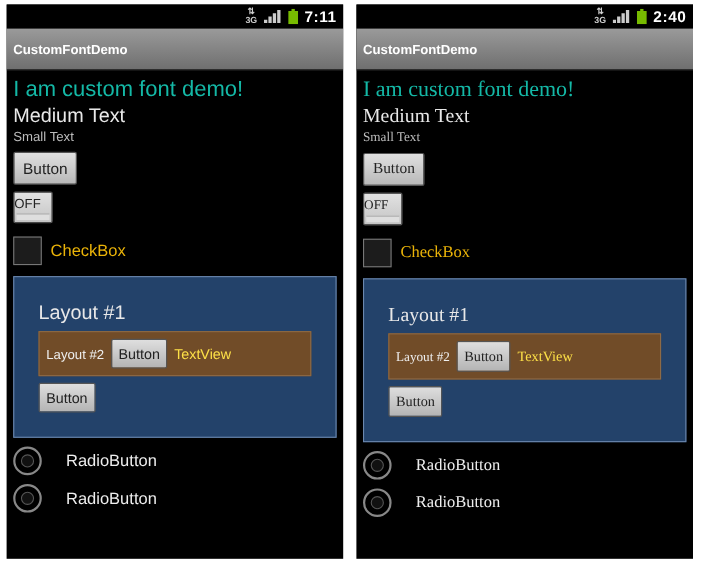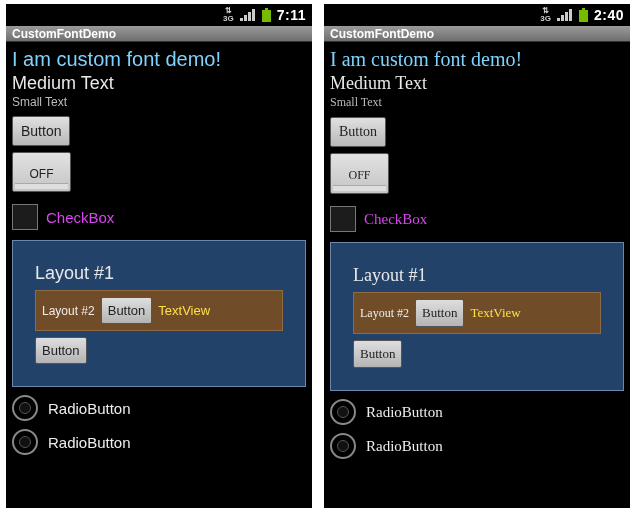--- a/index.html
+++ b/index.html
@@ -43,85 +43,85 @@
     font-size: 11px;
     font-weight: bold;
     color: #d0d0d0;
   }
   .statusbar svg { display: block; }
   .sb-time { color: #fff; font-size: 14px; letter-spacing: 0.5px;}
   .sb-3g { font-size: 8px; line-height: 8px; text-align: center; }
 
   
   .titlebar {
-    height: 16px;
+    height: 38px;
     background: linear-gradient(to bottom, #9a9a9a, #6f6f6f);
     color: #fff;
     font-size: 12px;
     font-weight: bold;
     display: flex;
     align-items: center;
     padding: 0 6px;
     border-bottom: 1px solid #333;
   }
 
   
   .content {
     padding: 4px 6px;
   }
-  .line-large { font-size: 20px; color: #7dd3fc; margin: 2px 0; }
+  .line-large { font-size: 20px; color: #14b8a6; margin: 2px 0; }
   .line-med   { font-size: 18px; color: #e8e8e8; margin: 1px 0; }
   .line-small { font-size: 12px; color: #bcbcbc; margin: 1px 0 4px; }
 
   .holo-btn {
     display: inline-block;
     background: linear-gradient(to bottom, #e0e0e0, #b8b8b8);
     border: 1px solid #555;
     border-radius: 2px;
     color: #222;
     font-size: 14px;
     padding: 6px 8px;
     margin: 3px 0;
     cursor: pointer;
     min-width: 36px;
     text-align: center;
   }
   .toggle-off {
     display: inline-block;
-    width: 59px;
+    width: 36px;
     background: linear-gradient(to bottom, #e2e2e2, #c4c4c4);
     border: 1px solid #555;
     border-radius: 2px;
     color: #222;
     font-size: 12px;
-    padding: 14px 0 1px;
+    padding: 3px 0 1px;
     margin: 3px 0 6px;
     cursor: pointer;
-    text-align: center;
+    text-align: left;
   }
   .toggle-track {
     height: 6px;
     background: #dedede;
     margin: 2px 2px 1px;
     border-top: 1px solid #aaa;
   }
 
   .check-row {
     display: flex;
     align-items: center;
     gap: 8px;
     margin: 6px 0 10px;
   }
   .checkbox-box {
     width: 26px; height: 26px;
     border: 1px solid #777;
     background: #1c1c1c;
     cursor: pointer;
   }
-  .check-label { font-size: 15px; color: #d946ef; }
+  .check-label { font-size: 15px; color: #eab308; }
 
   .panel1 {
     background: #23426a;
     border: 1px solid #6b87ad;
     padding: 22px;
     margin-bottom: 8px;
   }
   .panel1-title { font-size: 18px; color: #e8e8e8; margin-bottom: 6px; }
   .panel2 {
     background: #714c28;
@@ -142,21 +142,21 @@
     border-radius: 2px;
     color: #222;
     font-size: 13px;
     padding: 5px 6px;
     cursor: pointer;
   }
 
   .radio-row {
     display: flex;
     align-items: center;
-    gap: 10px;
+    gap: 22px;
     margin: 8px 0;
   }
   .radio-outer {
     width: 26px; height: 26px;
     border: 2px solid #888;
     border-radius: 50%;
     display: flex;
     align-items: center;
     justify-content: center;
     cursor: pointer;

